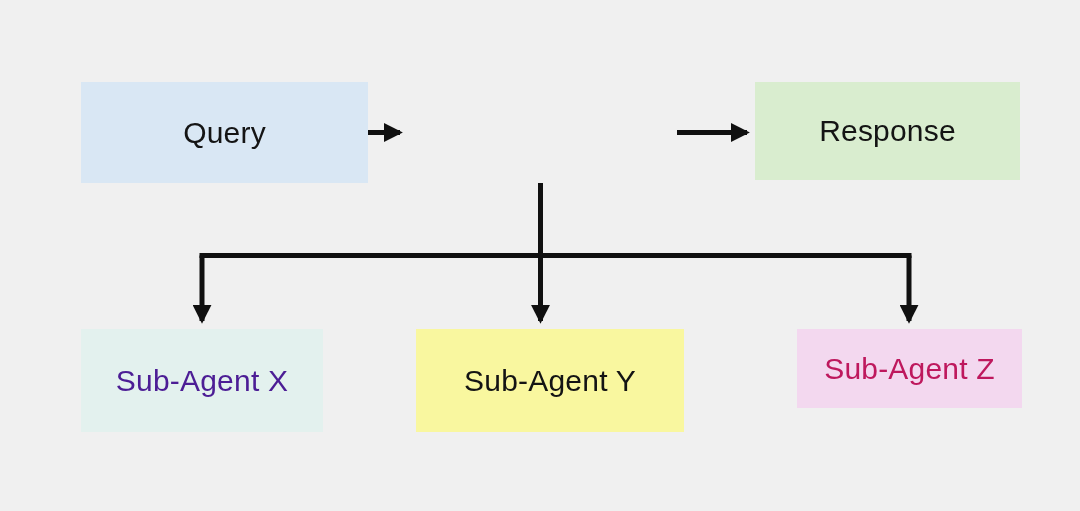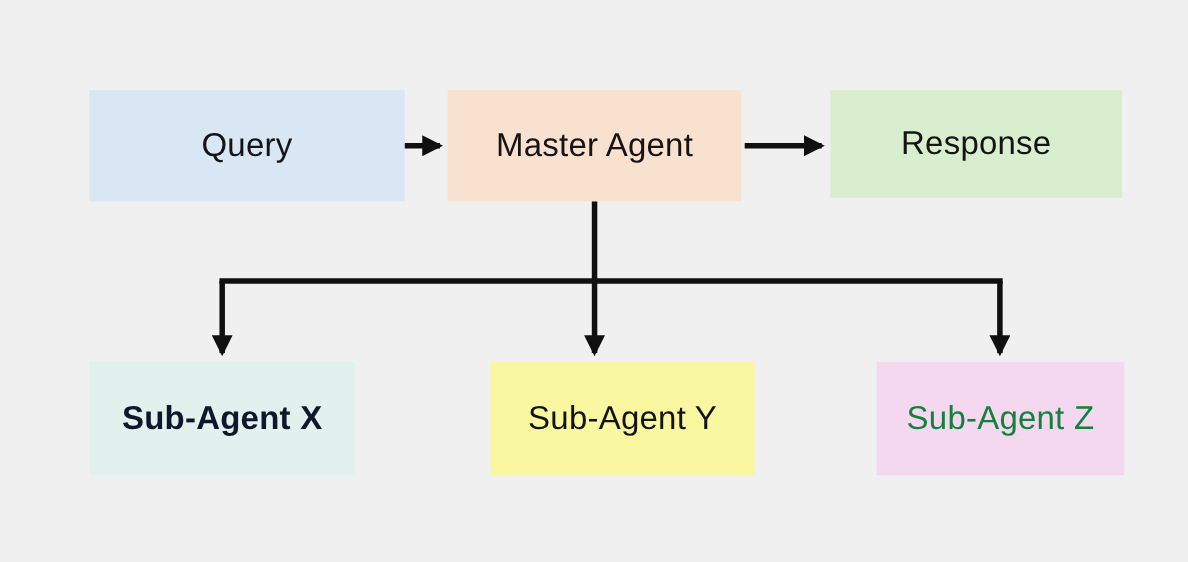--- a/index.html
+++ b/index.html
@@ -67,33 +67,30 @@
 
     <line class="connector" x1="202" y1="255.5" x2="202" y2="321" marker-end="url(#arrowhead)" stroke="#101010"></line>
 
     <line class="connector" x1="909" y1="255.5" x2="909" y2="321" marker-end="url(#arrowhead)" stroke="#101010"></line>
   </svg>
 
   <div class="node" style="left: 81px; top: 82px; width: 287px; height: 101px; background-color: rgb(217, 231, 244); color: rgb(20, 20, 20);">
     <span>Query</span>
   </div>
 
-  <div class="node" style="left: 407px; top: 82px; width: 267px; height: 101px; background-color: rgb(249, 225, 208); color: rgb(20, 20, 20);">
-    <span>Master Agent</span>
-  </div>
 
   <div class="node" style="left: 755px; top: 82px; width: 265px; height: 98px; background-color: rgb(217, 237, 207); color: rgb(20, 20, 20);">
     <span>Response</span>
   </div>
 
-  <div class="node" style="left: 81px; top: 329px; width: 242px; height: 103px; background-color: rgb(227, 241, 238); color: #0f172a; font-weight: bold;">
+  <div class="node" style="left: 81px; top: 329px; width: 242px; height: 103px; background-color: rgb(227, 241, 238); color: #4c1d95;">
     <span>Sub-Agent X</span>
   </div>
 
-  <div class="node" style="left: 446px; top: 329px; width: 240px; height: 103px; background-color: rgb(249, 247, 159); color: rgb(20, 20, 20);">
+  <div class="node" style="left: 416px; top: 329px; width: 268px; height: 103px; background-color: rgb(249, 247, 159); color: rgb(20, 20, 20);">
     <span>Sub-Agent Y</span>
   </div>
 
-  <div class="node" style="left: 797px; top: 329px; width: 225px; height: 103px; background-color: rgb(243, 216, 239); color: #15803d;">
+  <div class="node" style="left: 797px; top: 329px; width: 225px; height: 79px; background-color: rgb(243, 216, 239); color: #be185d;">
     <span>Sub-Agent Z</span>
   </div>
 
 </div>
 
 </body></html>

